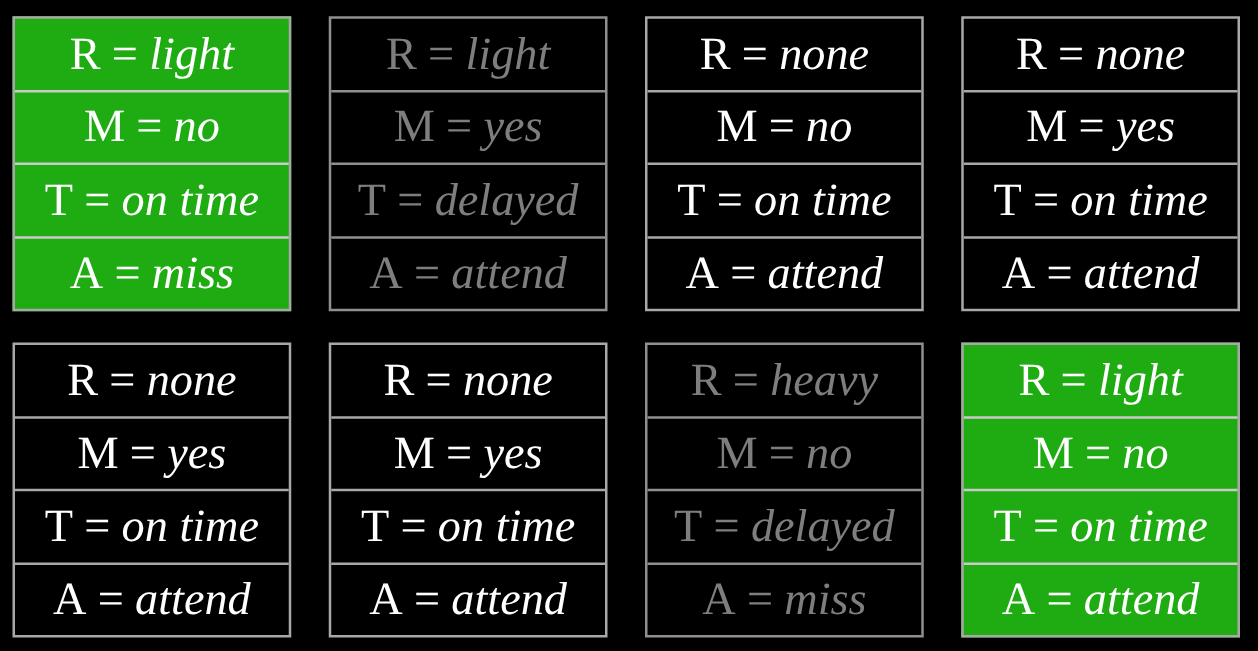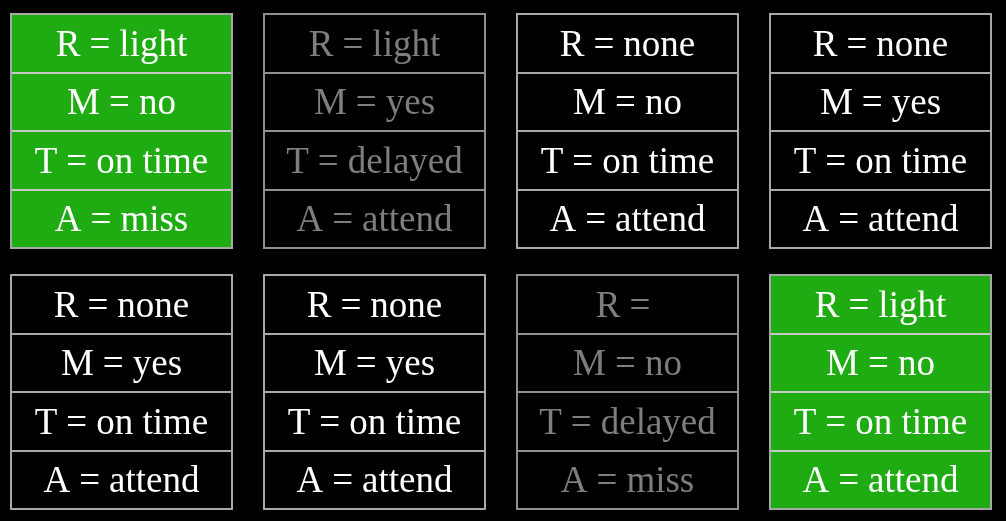--- a/index.html
+++ b/index.html
@@ -48,21 +48,21 @@
     justify-content: center;
     font-size: 37px;
     line-height: 1;
     white-space: nowrap;
   }
   .card-row + .card-row { border-top: 2px solid var(--border-normal); }
   .card.dimmed .card-row + .card-row { border-color: var(--border-dimmed); }
   .card.highlighted .card-row + .card-row { border-color: var(--separator-highlight); }
   .var { font-style: normal; }
   .eq  { font-style: normal; margin: 0 9px; }
-  .val { }
+  .val { font-style: italic; }
 </style>
 </head>
 <body>
 
 <div class="board">
 
   <div class="card highlighted">
     <div class="card-row">
       <span class="var">R</span>
         <span class="eq">=</span>
@@ -197,20 +197,21 @@
       <span class="var">A</span>
         <span class="eq">=</span>
         <span class="val">attend</span>
     </div>
   </div>
 
   <div class="card dimmed">
     <div class="card-row">
       <span class="var">R</span>
         <span class="eq">=</span>
+        <span class="val">heavy</span>
     </div>
     <div class="card-row">
       <span class="var">M</span>
         <span class="eq">=</span>
         <span class="val">no</span>
     </div>
     <div class="card-row">
       <span class="var">T</span>
         <span class="eq">=</span>
         <span class="val">delayed</span>

